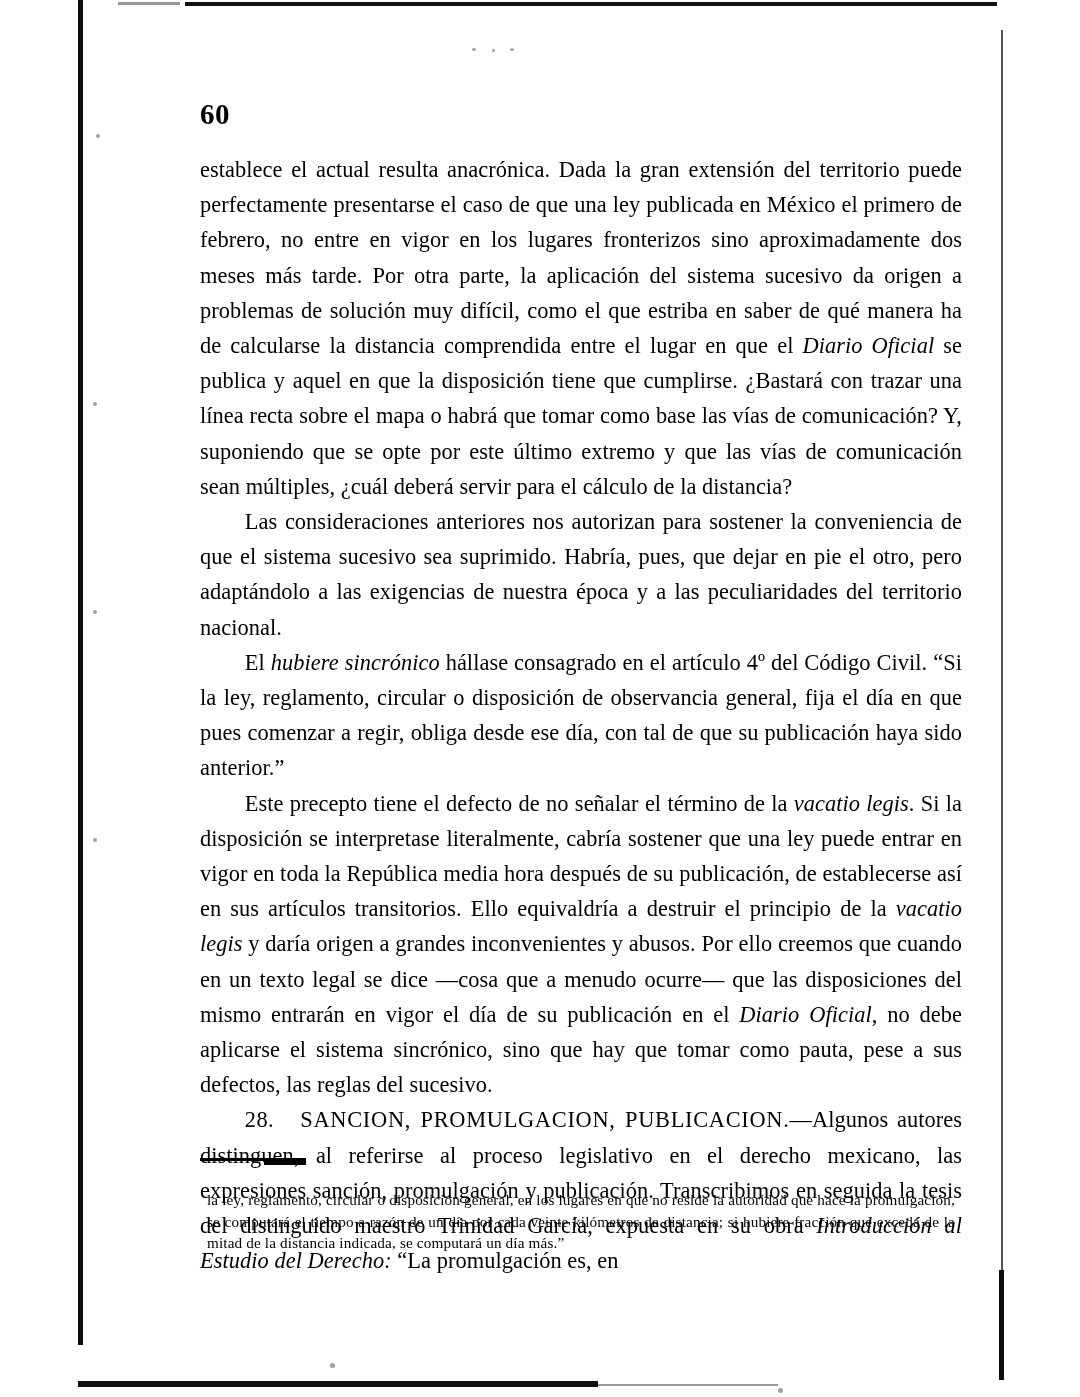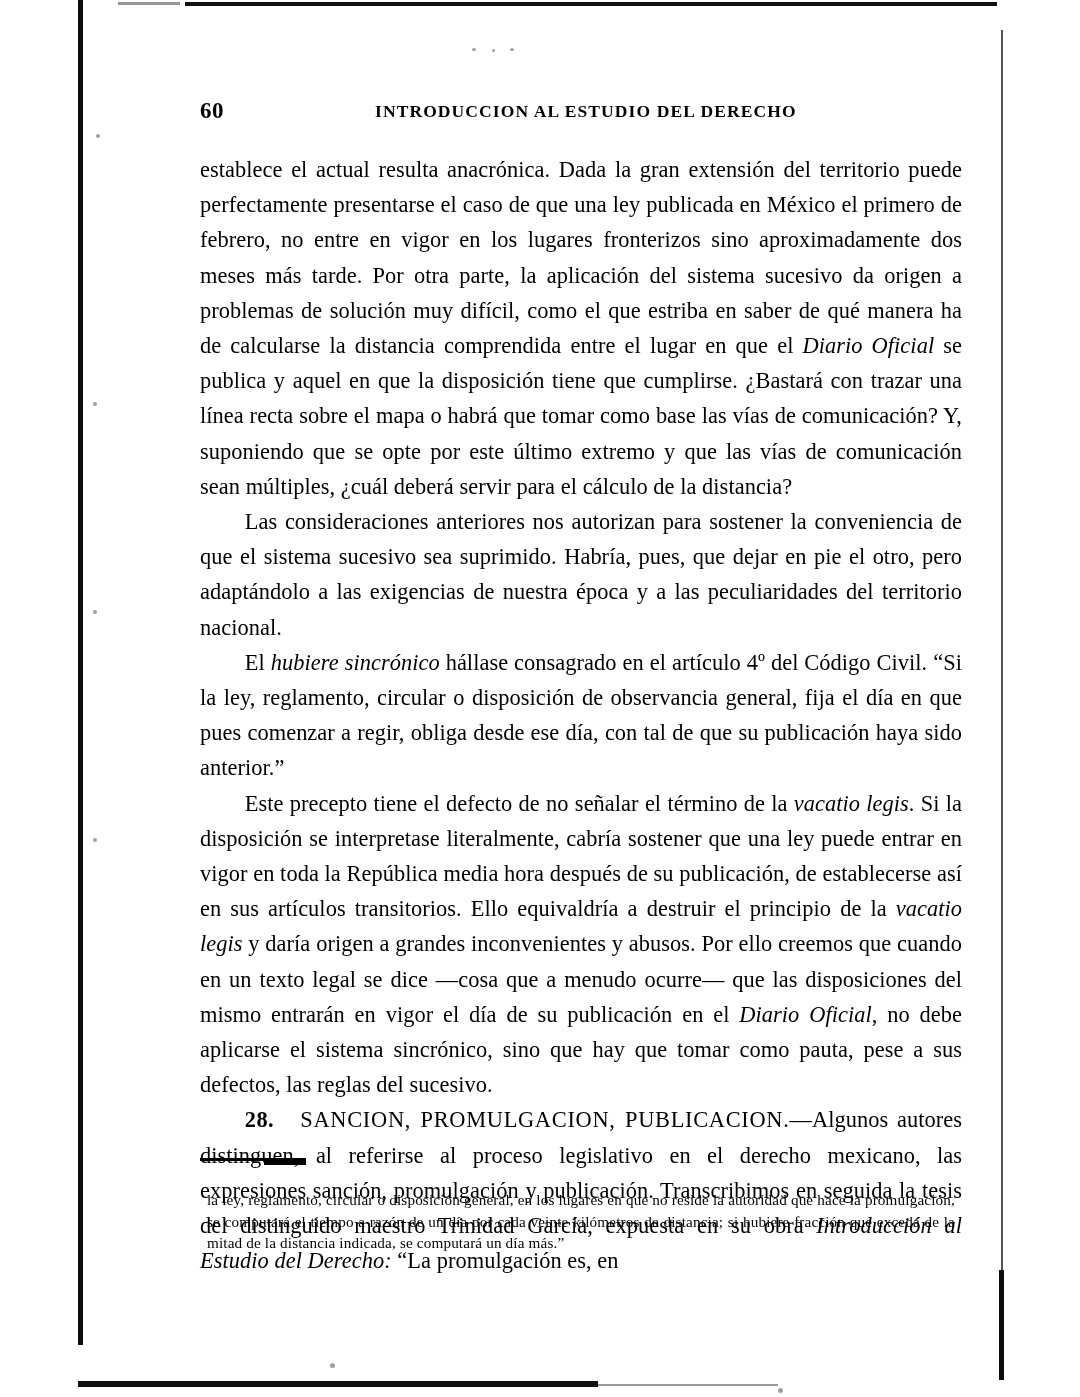--- a/index.html
+++ b/index.html
@@ -99,21 +99,21 @@
     position: absolute;
     left: 0px;
     top: 98px;
     width: 766px;
     height: 28px;
   }
   .folio {
     position: absolute;
     left: 0px;
     top: 0px;
-    font-size: 23px;
+    font-size: 29px;
     font-weight: bold;
     letter-spacing: .5px;
   }
   .running-head {
     position: absolute;
     left: 175px;
     top: 3px;
     font-size: 17.5px;
     font-variant: small-caps;
     letter-spacing: 1.1px;
@@ -139,21 +139,21 @@
   .body-text p.noindent {
     text-indent: 0;
   }
   .it { font-style: italic; }
   .sc {
     font-variant: small-caps;
     letter-spacing: .7px;
     margin-top: 8px;
   }
   .secnum {
-    font-weight: bold;
+    font-weight: normal;
     letter-spacing: .4px;
   }
   .sec-para { text-indent: 2.4em; }
 
   
   .fn-rule {
     position: absolute;
     left: 0px;
     top: 1158px;
     width: 106px;
@@ -200,21 +200,20 @@
   <div class="speck" style="left:93px;top:402px;width:4px;height:4px;"></div>
   <div class="speck" style="left:93px;top:610px;width:4px;height:4px;"></div>
   <div class="speck" style="left:93px;top:838px;width:4px;height:4px;"></div>
   <div class="speck" style="left:330px;top:1363px;width:5px;height:5px;"></div>
   <div class="speck" style="left:778px;top:1388px;width:5px;height:5px;"></div>
 
   <div class="sheet">
 
     <div class="header-row">
       <span class="folio">60</span>
-      <span class="running-head">INTRODUCCION AL ESTUDIO DEL DERECHO</span>
     </div>
 
     <div class="body-text">
 
       <p class="noindent"><span>establece el actual resulta anacrónica. Dada la gran extensión del territorio puede perfectamente presentarse el caso de que una ley publicada en México el primero de febrero, no entre en vigor en los lugares fronterizos sino aproximadamente dos meses más tarde. Por otra parte, la aplicación del sistema sucesivo da origen a problemas de solución muy difícil, como el que estriba en saber de qué manera ha de calcularse la distancia comprendida entre el lugar en que el </span><span class="it">Diario Oficial</span><span> se publica y aquel en que la disposición tiene que cumplirse. ¿Bastará con trazar una línea recta sobre el mapa o habrá que tomar como base las vías de comunicación? Y, suponiendo que se opte por este último extremo y que las vías de comunicación sean múltiples, ¿cuál deberá servir para el cálculo de la distancia?</span></p>
 
       <p>Las consideraciones anteriores nos autorizan para sostener la conveniencia de que el sistema sucesivo sea suprimido. Habría, pues, que dejar en pie el otro, pero adaptándolo a las exigencias de nuestra época y a las peculiaridades del territorio nacional.</p>
 
       <p><span>El </span><span class="it">hubiere sincrónico</span><span> hállase consagrado en el artículo 4º del Código Civil. “Si la ley, reglamento, circular o disposición de observancia general, fija el día en que pues comenzar a regir, obliga desde ese día, con tal de que su publicación haya sido anterior.”</span></p>
 

